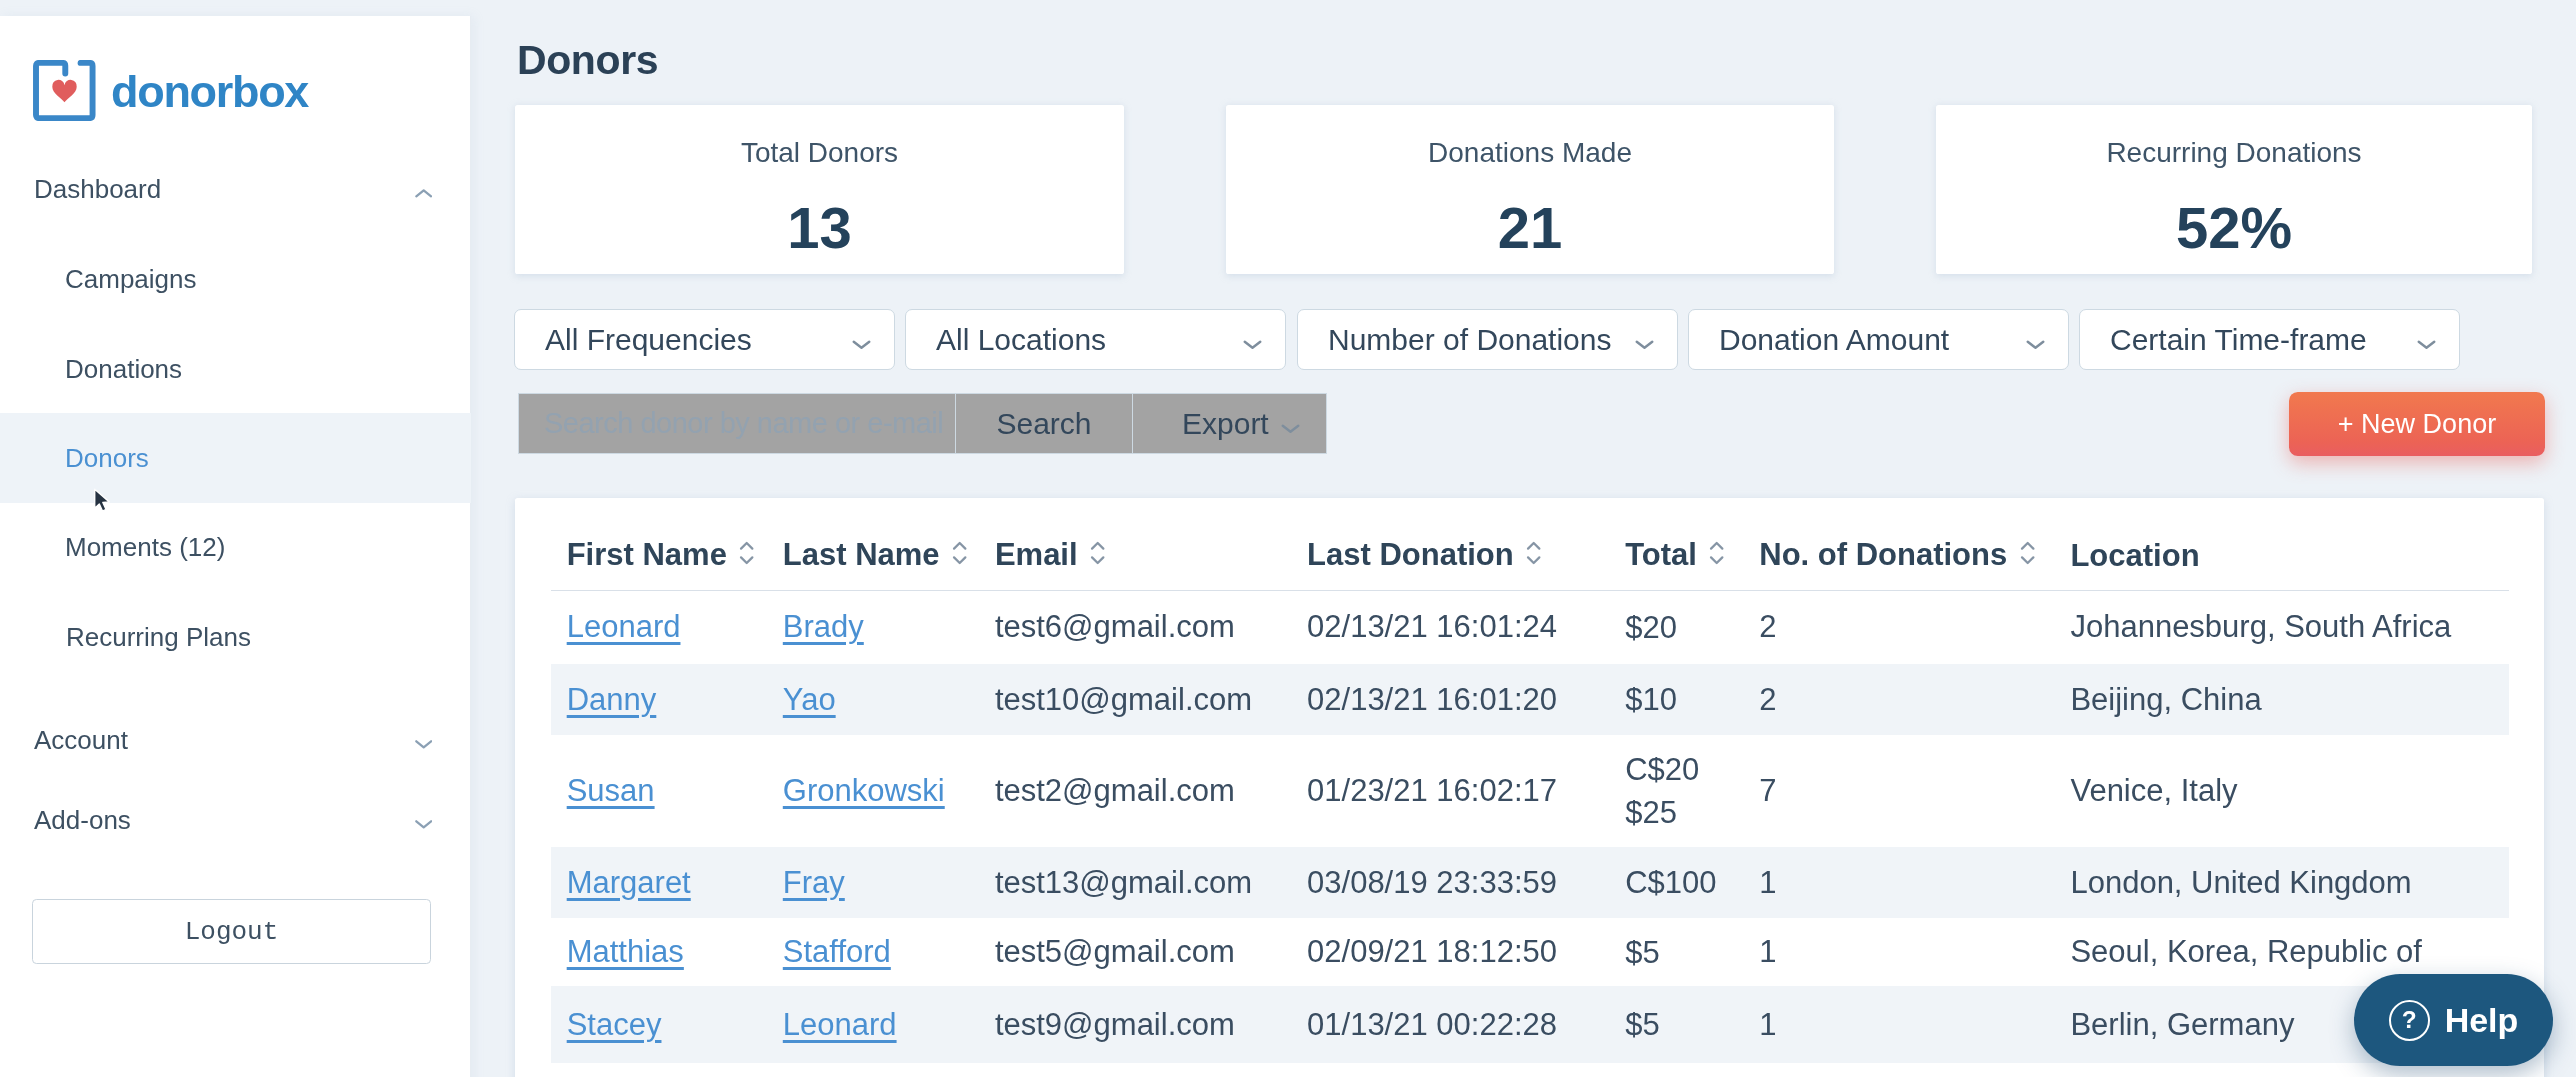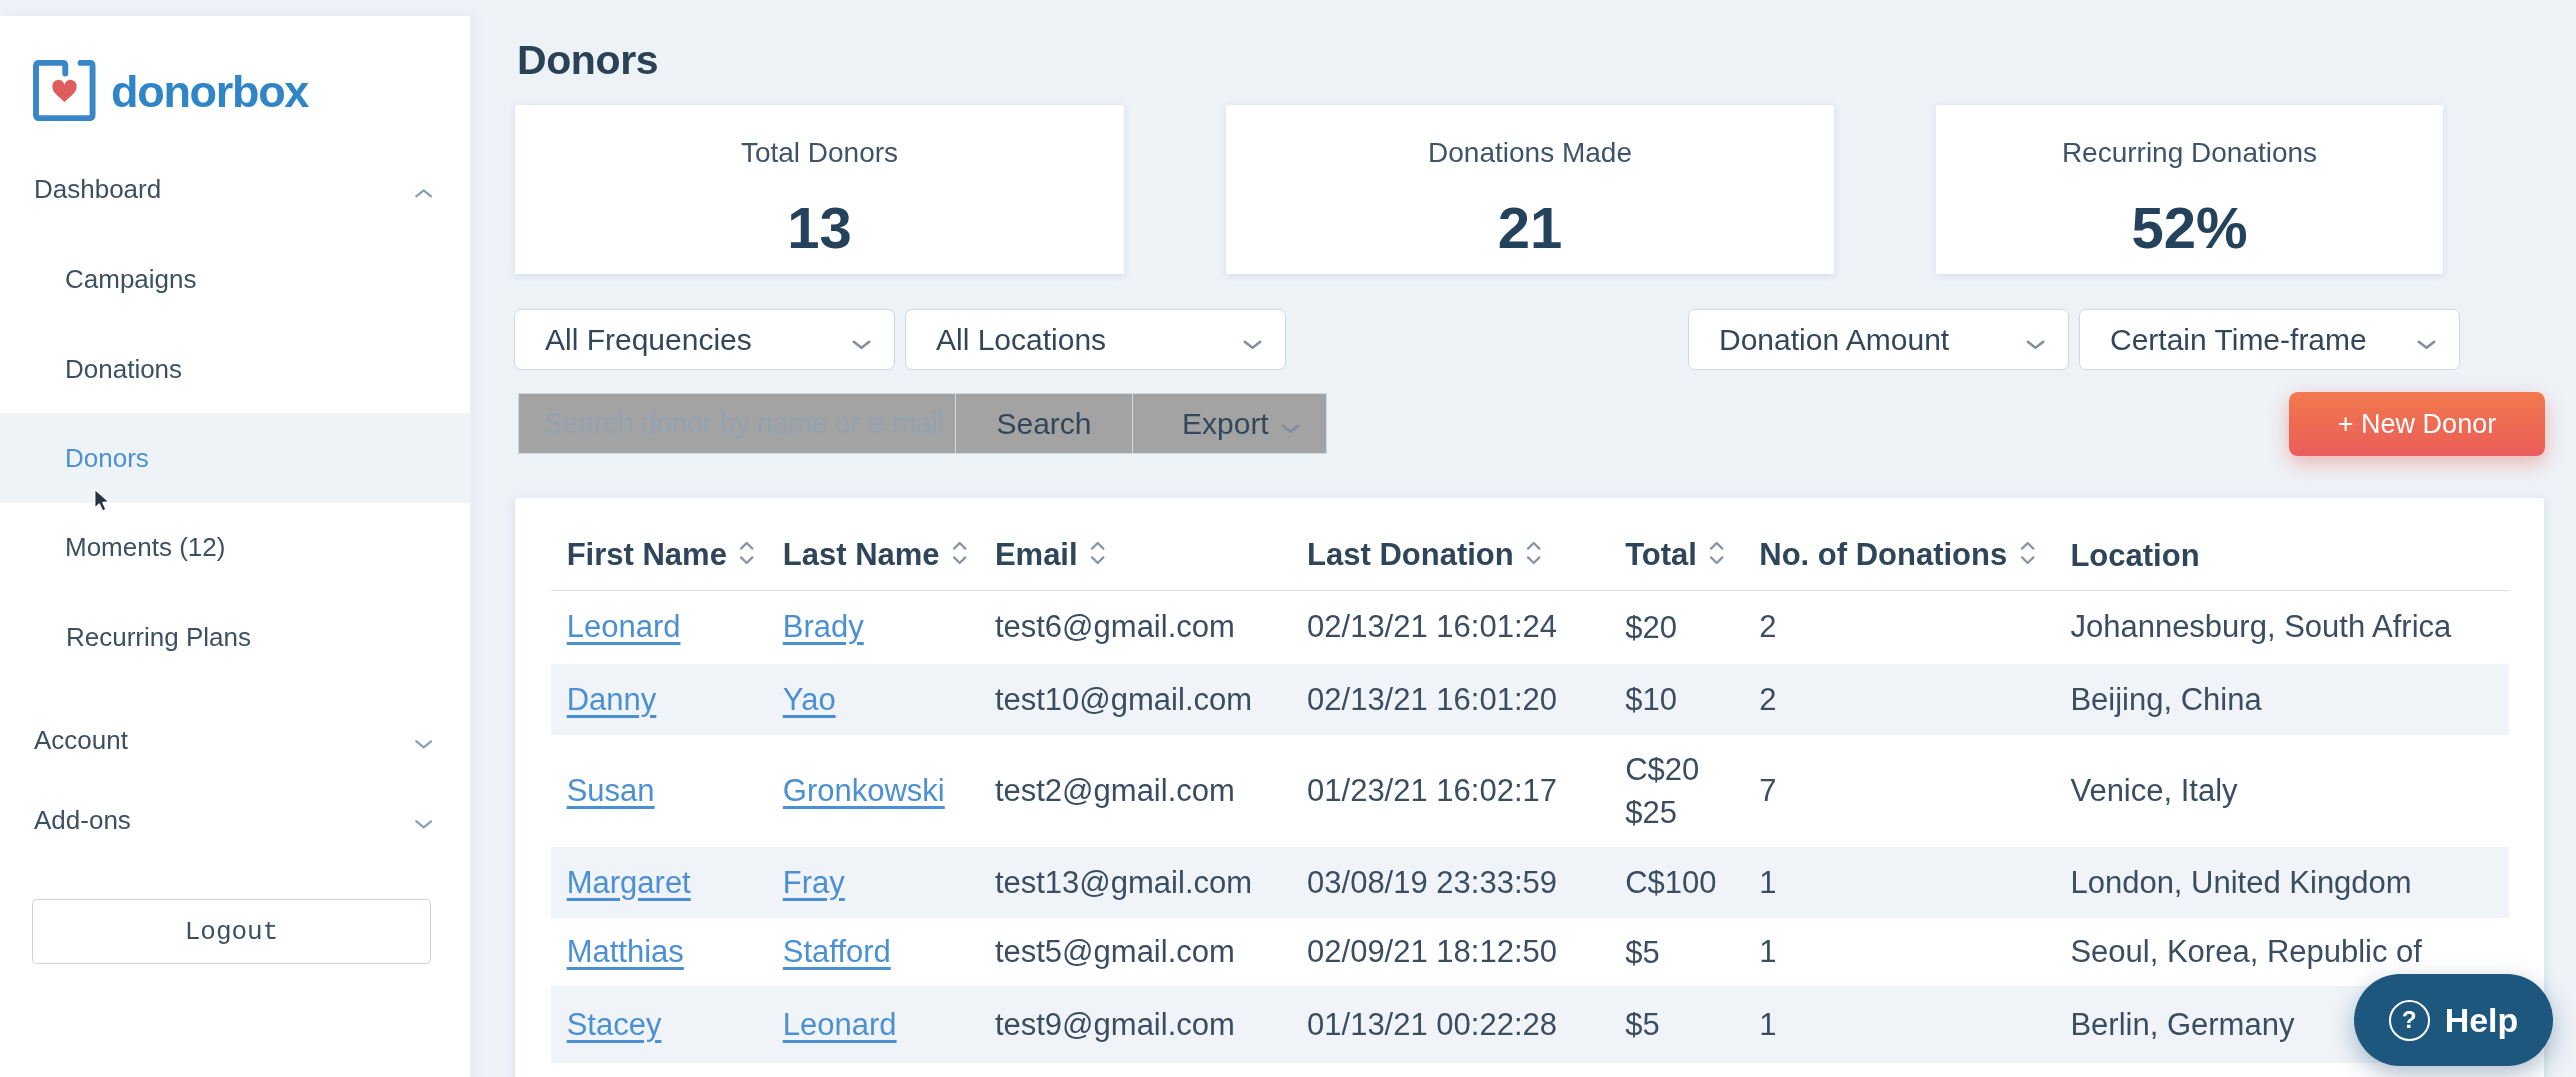--- a/index.html
+++ b/index.html
@@ -142,35 +142,43 @@
     <h1 class="page-title">Donors</h1>
 
     <div class="stat-card" style="left:44px; width:609px;">
       <div class="stat-label">Total Donors</div>
       <div class="stat-value">13</div>
     </div>
     <div class="stat-card" style="left:755px; width:608px;">
       <div class="stat-label">Donations Made</div>
       <div class="stat-value">21</div>
     </div>
-    <div class="stat-card" style="left:1465px; width:507px;">
+    <div class="stat-card" style="left:1465px; width:596px;">
       <div class="stat-label">Recurring Donations</div>
       <div class="stat-value">52%</div>
     </div>
 
     <div class="filter-select" style="left:43px;">
       <span>All Frequencies</span>
       <span class="chev">
         <svg width="19" height="9.6" viewBox="0 0 22 11" fill="none">
             <polyline points="2,2 11,9 20,2" stroke="#7e8e9d" stroke-width="2.8" stroke-linecap="round" stroke-linejoin="round"></polyline>
           </svg>
       </span>
     </div>
     <div class="filter-select" style="left:434px;">
       <span>All Locations</span>
+      <span class="chev">
+        <svg width="19" height="9.6" viewBox="0 0 22 11" fill="none">
+            <polyline points="2,2 11,9 20,2" stroke="#7e8e9d" stroke-width="2.8" stroke-linecap="round" stroke-linejoin="round"></polyline>
+          </svg>
+      </span>
+    </div>
+    <div class="filter-select" style="left:826px;">
+      <span>Number of Donations</span>
       <span class="chev">
         <svg width="19" height="9.6" viewBox="0 0 22 11" fill="none">
             <polyline points="2,2 11,9 20,2" stroke="#7e8e9d" stroke-width="2.8" stroke-linecap="round" stroke-linejoin="round"></polyline>
           </svg>
       </span>
     </div>
     <div class="filter-select" style="left:1217px;">
       <span>Donation Amount</span>
       <span class="chev">
         <svg width="19" height="9.6" viewBox="0 0 22 11" fill="none">

